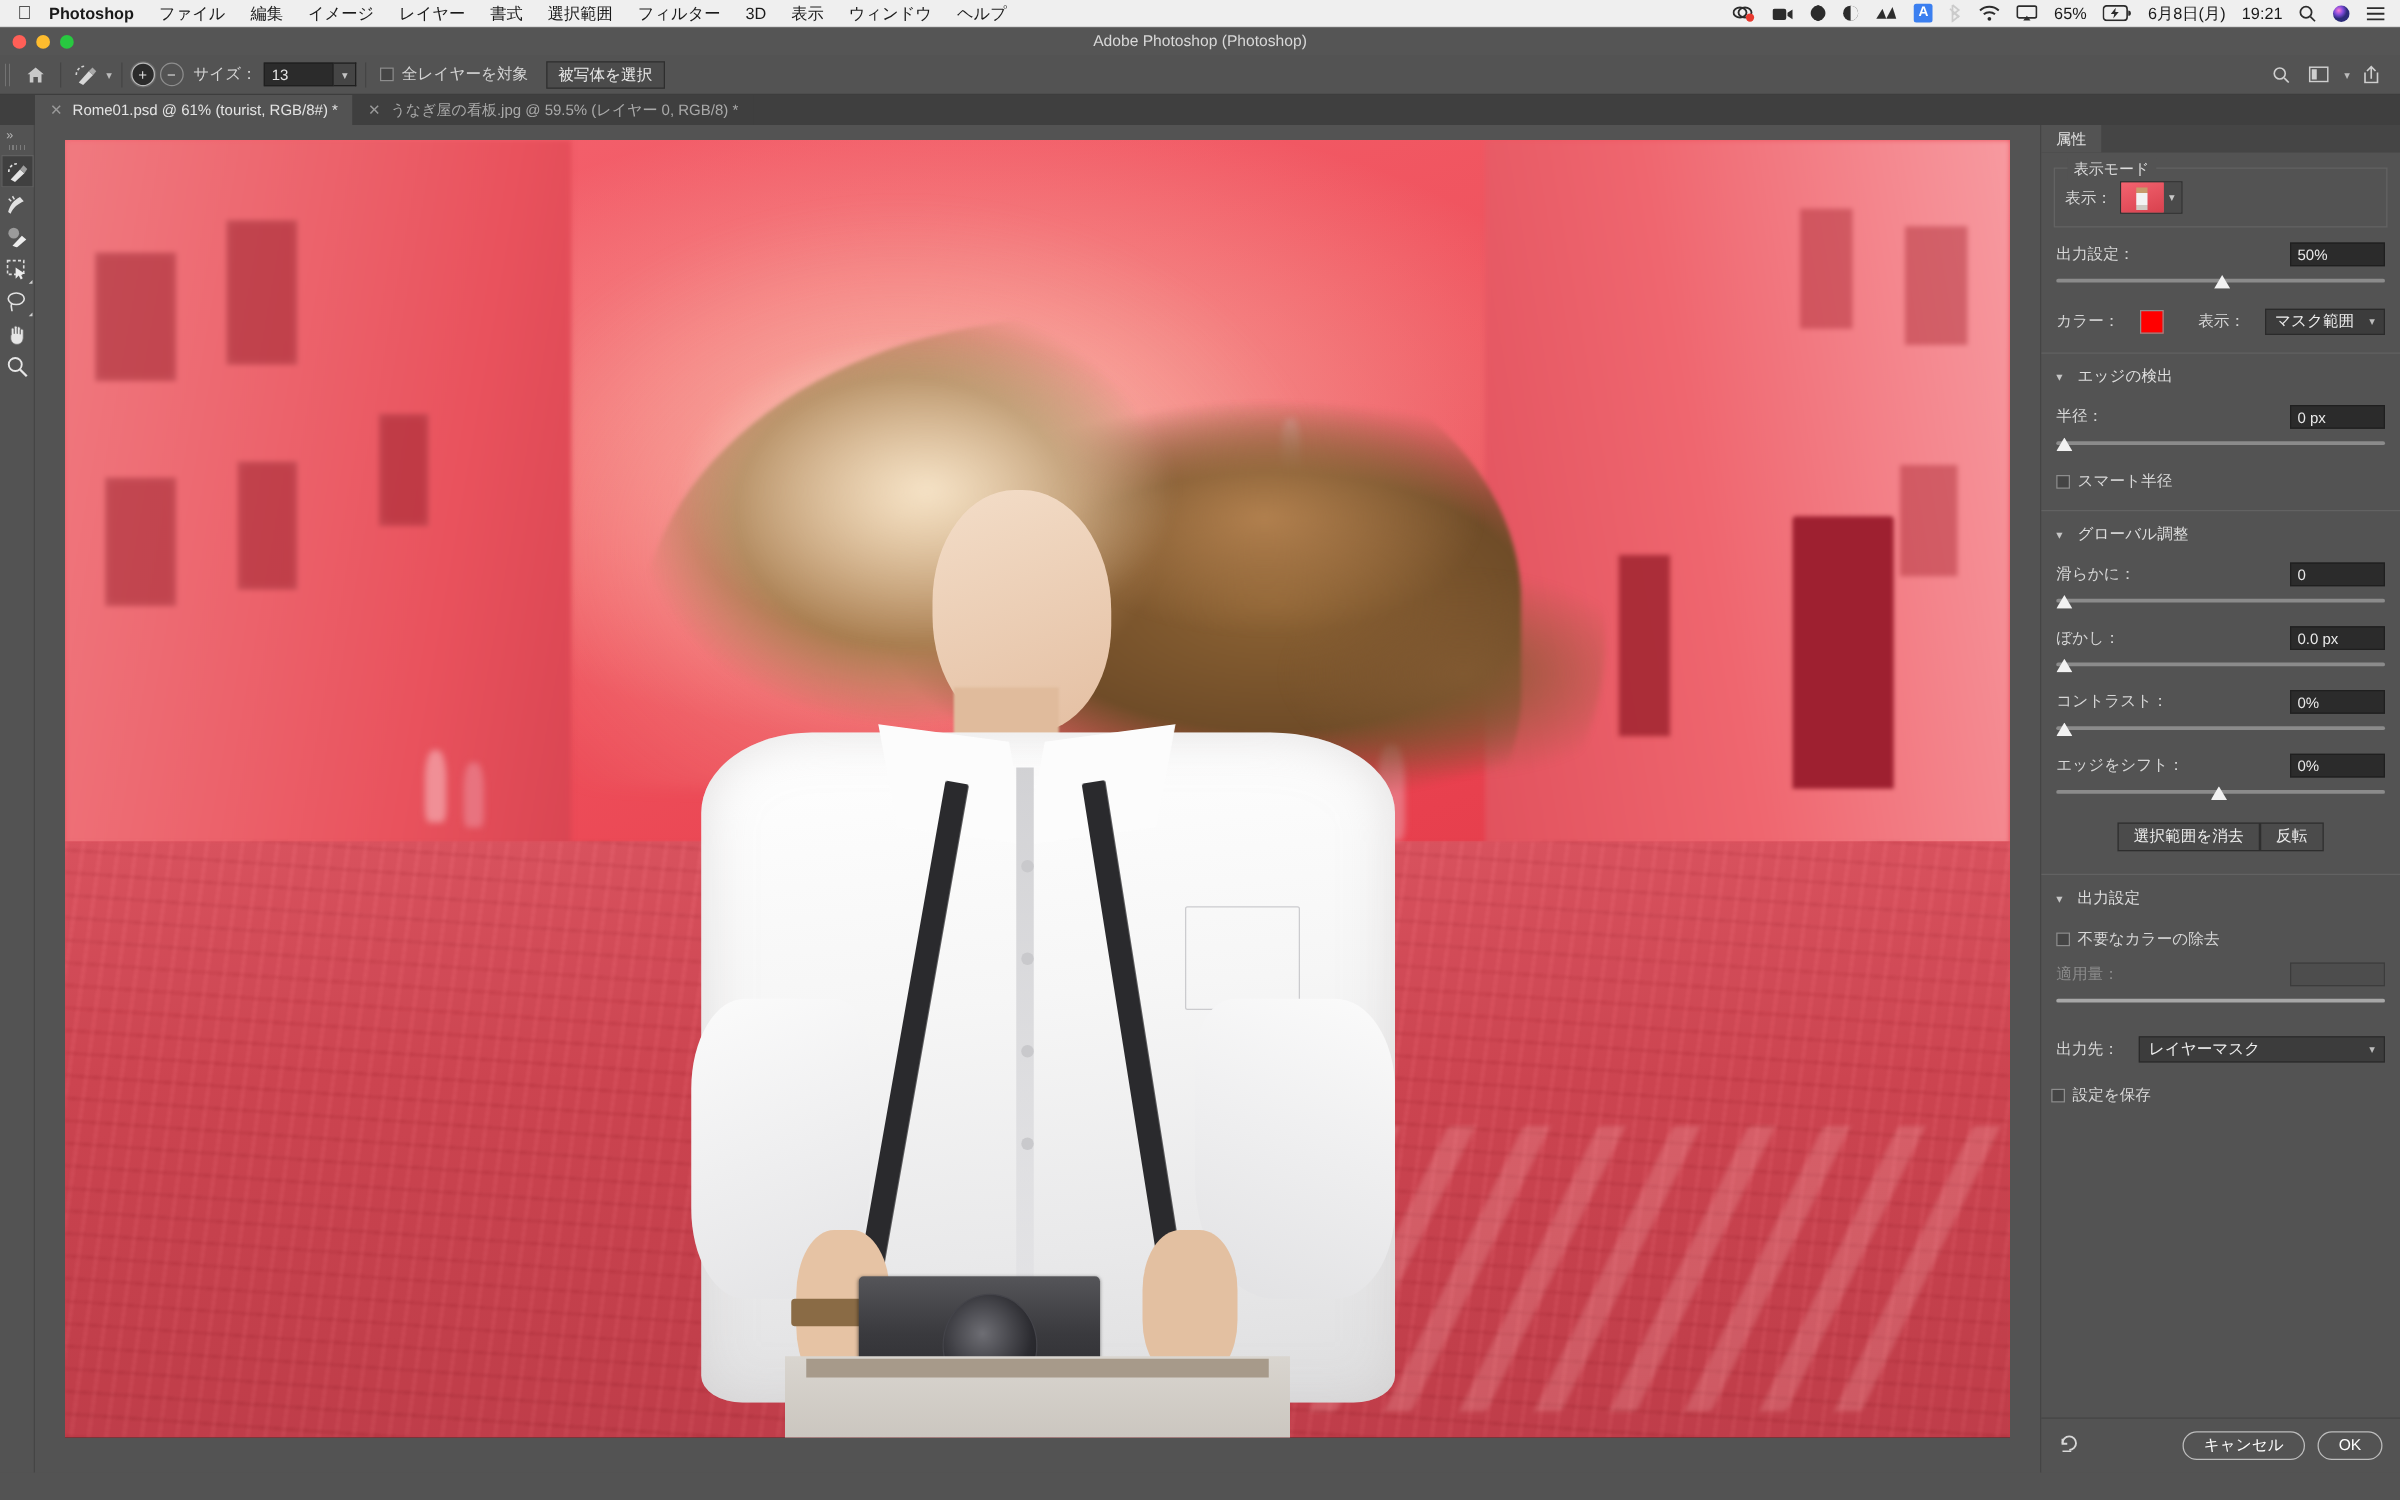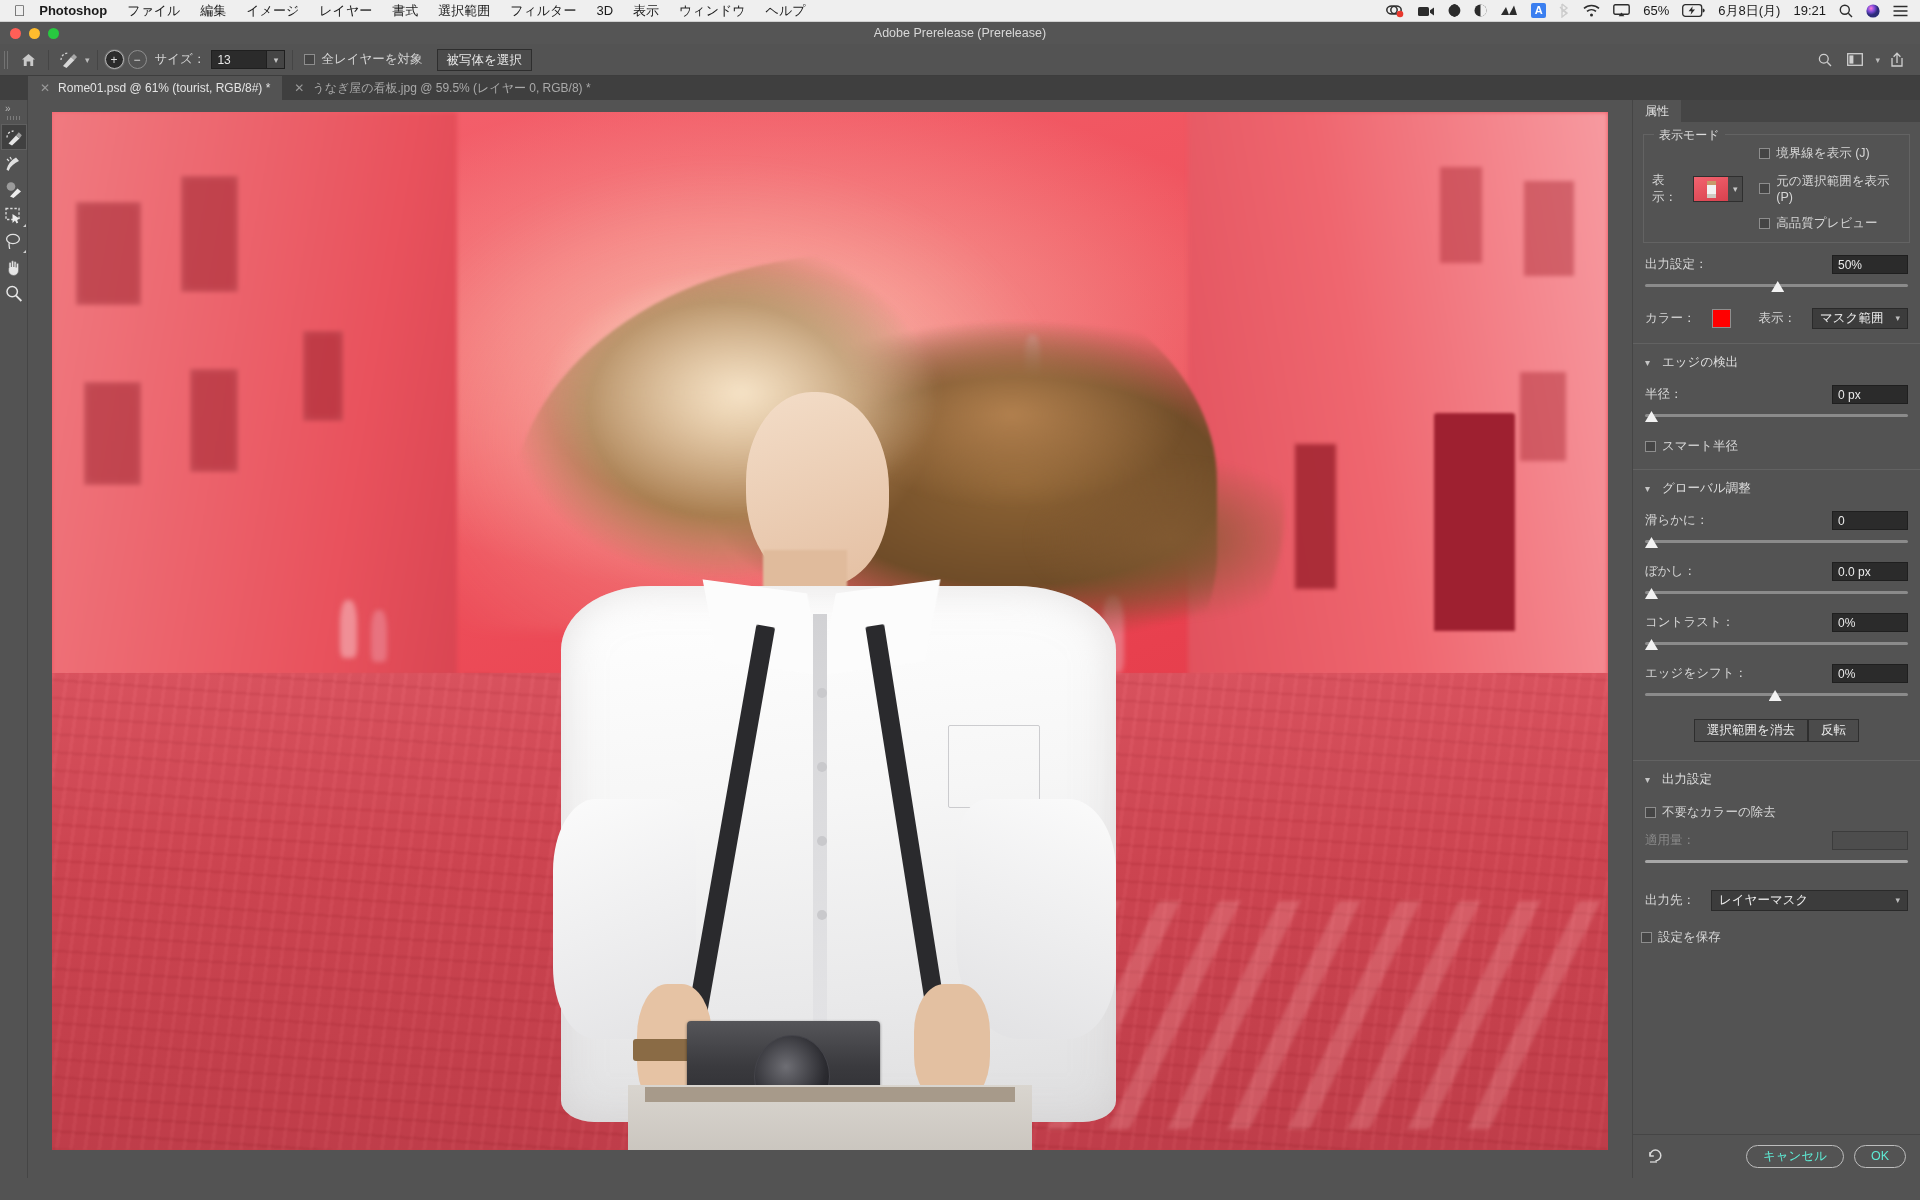--- a/index.html
+++ b/index.html
@@ -315,21 +315,21 @@
   .sel-row { display: flex; align-items: center; padding: 0 12px; margin-top: 14px; gap: 16px; }
   .selectbox { flex: 1; background: #3c3c3c; border: 1px solid #2a2a2a; color: #ededed;
     height: 21px; line-height: 19px; padding: 0 7px; font-size: 12.5px;
     display: flex; align-items: flex-end; justify-content: space-between; }
   .selectbox.small { flex: none; width: 96px; }
   .color-swatch { width: 19px; height: 19px; border: 1px solid #8f8f8f; }
   .panel-footer { height: 44px; border-top: 1px solid #454545; display: flex; align-items: center;
     padding: 0 14px; }
   .reset-ico { font-size: 15px; color: #d8d8d8; }
   .pill { border: 1px solid #bdbdbd; border-radius: 12px; height: 23px; line-height: 21px;
-    padding: 0 16px; font-size: 12.5px; color: #5eead4; background: transparent; }
+    padding: 0 16px; font-size: 12.5px; color: #ffffff; background: transparent; }
   .footer-right { margin-left: auto; display: flex; gap: 10px; }
 
   
   .ps-statusbar { height: 22px; background: #535353; display: flex; align-items: center;
     font-size: 11.5px; color: #d6d6d6; border-top: 1px solid #454545; }
   .sb-zoom { width: 66px; padding-left: 8px; }
   .sb-dark { background: #3f3f3f; height: 22px; display: flex; align-items: center;
     padding: 0 8px; gap: 10px; color: #dadada; }
   .sb-rest { flex: 1; background: #3f3f3f; height: 22px; }
 </style>
@@ -447,21 +447,21 @@
 </div>
 
 <div class="ps-window">
 
   <div class="ps-titlebar">
     <div class="traffic">
       <span class="tl r"></span>
       <span class="tl y"></span>
       <span class="tl g"></span>
     </div>
-    <span>Adobe Prerelease (Prerelease)</span>
+    <span>Adobe Photoshop (Photoshop)</span>
   </div>
 
   <div class="ps-optionsbar">
     <span class="grip"></span>
     <span class="ob-icon-btn">
       <svg width="15" height="14" viewBox="0 0 15 14">
           <path d="M7.5 1 L14 6.4 L12.2 6.4 L12.2 13 L9.3 13 L9.3 8.6 L5.7 8.6 L5.7 13 L2.8 13 L2.8 6.4 L1 6.4 Z" fill="#c9c9c9"></path>
         </svg>
     </span>
     <span class="ob-sep"></span>
@@ -642,34 +642,20 @@
           <span class="legend">表示モード</span>
           <div class="vm-row">
             <span class="vm-label">表示：</span>
             <span class="vm-thumbwrap">
               <span class="vm-thumb">
                 <span class="t-sky"></span>
                   <span class="t-person"></span>
               </span>
               <span class="vm-arrow">▾</span>
             </span>
-            <span class="vm-checks">
-              <label class="chk-row">
-                <span class="ck"></span>
-                <span>境界線を表示 (J)</span>
-              </label>
-              <label class="chk-row">
-                <span class="ck"></span>
-                <span>元の選択範囲を表示 (P)</span>
-              </label>
-              <label class="chk-row">
-                <span class="ck"></span>
-                <span>高品質プレビュー</span>
-              </label>
-            </span>
           </div>
         </div>
 
         <div class="row-lbl-val">
           <span>出力設定：</span>
           <input class="numbox" value="50%" style="">
         </div>
         <div class="slider">
           <span class="track"></span>
           <span class="thumb" style="left:48%"></span>

